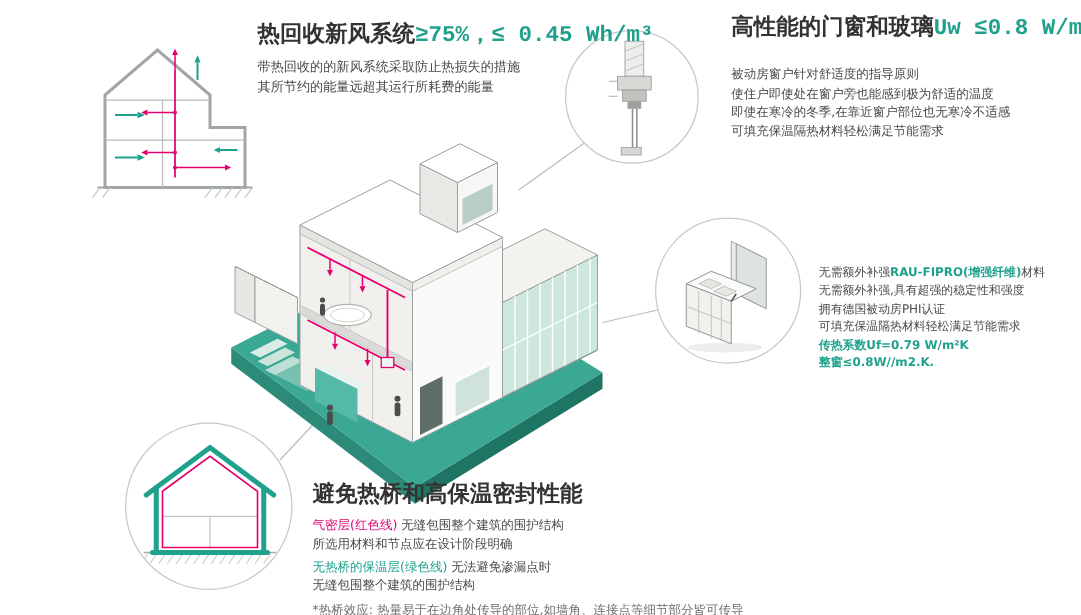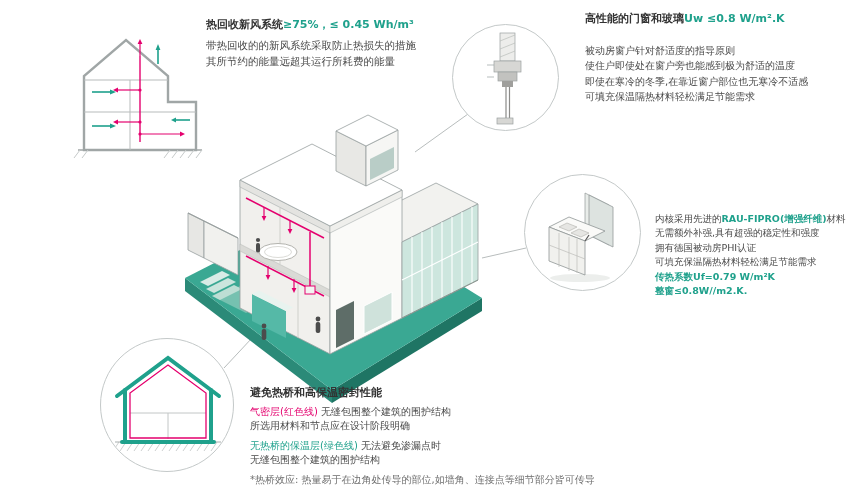--- a/index.html
+++ b/index.html
@@ -1,20 +1,20 @@
 <!DOCTYPE html>
 <html style="--teal: #1fa18c; --red: #e4006e; --platform_teal: #3aa893; --ink: #3d3d3d;"><head>
 <meta charset="utf-8">
 <style>
   * { margin:0; padding:0; box-sizing:border-box; }
   html,body { background:#ffffff; }
   body { font-family:"DejaVu Sans","Liberation Sans",sans-serif; }
   .canvas { position:relative; width:865px; height:492px; background:#fff; overflow:hidden; color:#3d3d3d; }
   .abs { position:absolute; }
-  .ttl { font-size:11px; font-weight:bold; color:#333; line-height:1.3; white-space:nowrap; }
+  .ttl { font-size:18px; font-weight:bold; color:#333; line-height:1.3; white-space:nowrap;font-family:Liberation Mono, monospace; }
   .teal { color:var(--teal,#1fa18c); }
   .red { color:var(--red,#e4006e); }
   .b { font-weight:bold; }
   .body105 { font-size:10.5px; color:#4a4a4a; line-height:1.5; }
   .body10 { font-size:10px; color:#4a4a4a; line-height:1.52; }
   .body10 div, .body105 div { white-space:nowrap; }
   .foot { font-size:10px; color:#6f6f6f; margin-top:6px; white-space:nowrap; }
   .circle { border-radius:50%; background:#fff; border:1.5px solid #c4c9c9; overflow:hidden; }
   .gap4 { height:5px; }
   .z1{z-index:1}.z2{z-index:2}.z3{z-index:3}.z4{z-index:4}
@@ -243,21 +243,21 @@
     <div class="body10" style="margin-top:17px">
       <div>被动房窗户针对舒适度的指导原则</div>
       <div>使住户即使处在窗户旁也能感到极为舒适的温度</div>
       <div>即使在寒冷的冬季,在靠近窗户部位也无寒冷不适感</div>
       <div>可填充保温隔热材料轻松满足节能需求</div>
     </div>
   </div>
 
   <div class="abs z4" style="left:655px;top:212px;width:210px">
     <div class="body10" style="font-size:9.5px">
-      <div><span>内核采用先进的</span><span class="teal b">RAU-FIPRO(增强纤维)</span><span>材料</span></div>
+      <div><span>无需额外补强</span><span class="teal b">RAU-FIPRO(增强纤维)</span><span>材料</span></div>
       <div>无需额外补强,具有超强的稳定性和强度</div>
       <div>拥有德国被动房PHI认证</div>
       <div>可填充保温隔热材料轻松满足节能需求</div>
       <div class="teal b">传热系数Uf=0.79 W/m²K</div>
       <div class="teal b">整窗≤0.8W//m2.K.</div>
     </div>
   </div>
 
   <div class="abs z4" style="left:250px;top:386px;width:340px">
     <div class="ttl">避免热桥和高保温密封性能</div>

